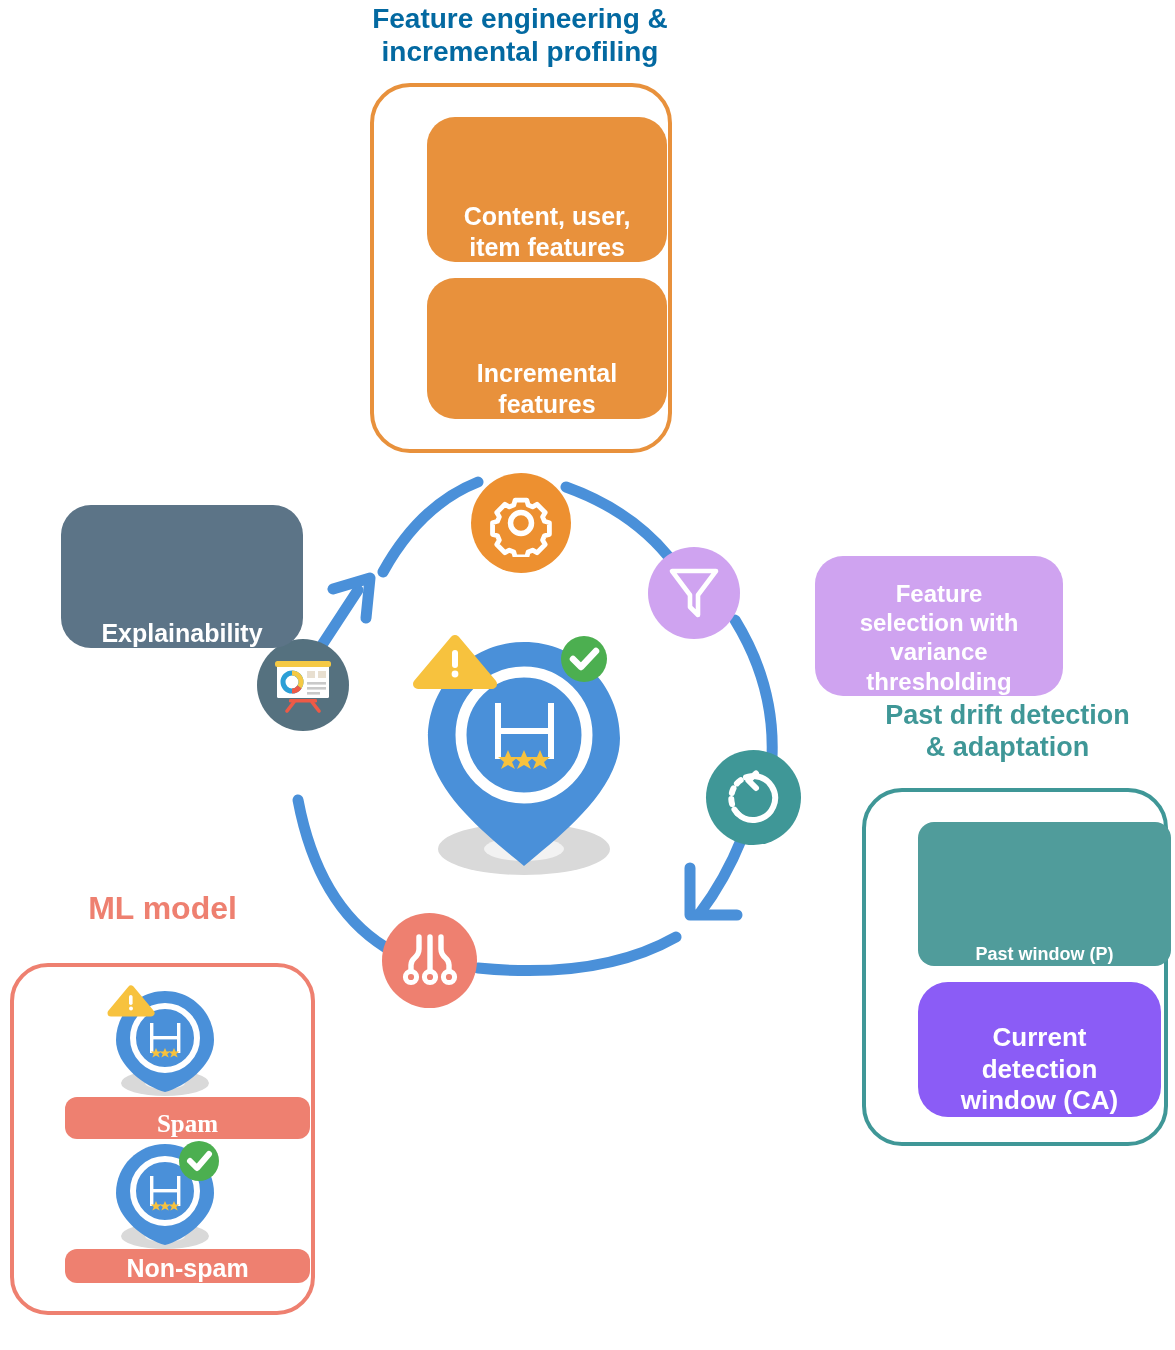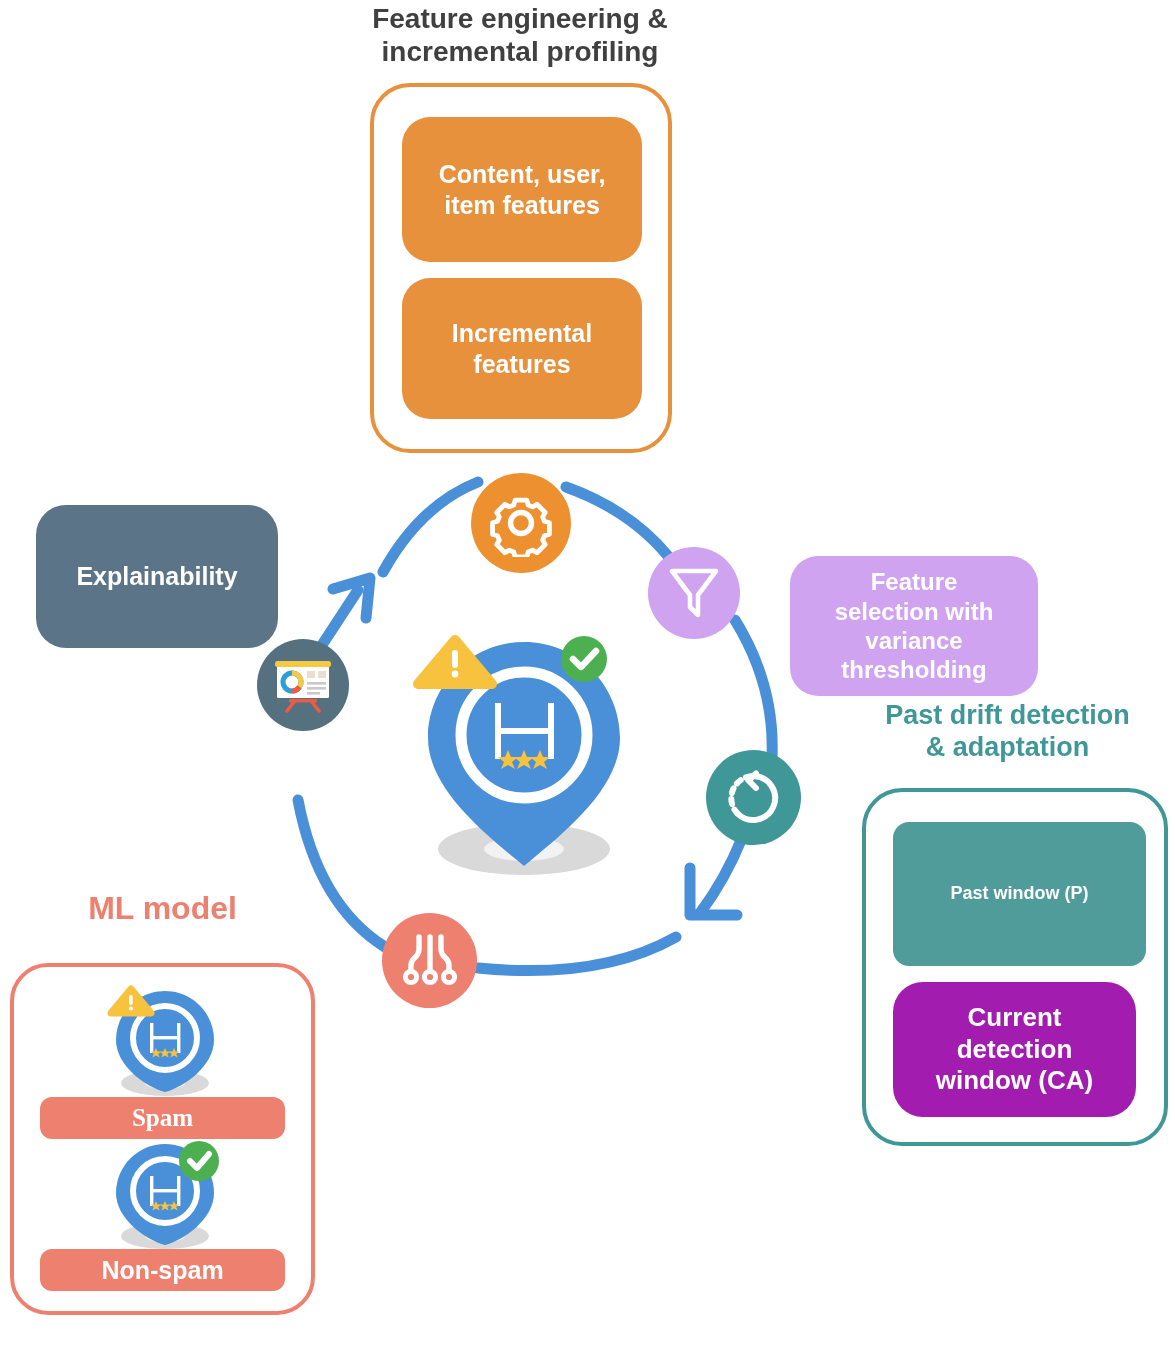--- a/index.html
+++ b/index.html
@@ -16,44 +16,45 @@
     width: 1175px;
     height: 1350px;
     background: #ffffff;
     overflow: hidden;
   }
 
   
   .pill {
     position: absolute;
     display: flex;
-    align-items: center;
+    align-items: flex-end;
     justify-content: center;
     text-align: center;
     color: #ffffff;
     font-weight: bold;
     line-height: 1.22;
     box-sizing: border-box;
+    margin-left: 25px;
   }
   .group-box {
     position: absolute;
     box-sizing: border-box;
     background: #ffffff;
   }
   .group-title {
     position: absolute;
     text-align: center;
     font-weight: bold;
     line-height: 1.18;
   }
 
   
   #fe-title {
     left: 315px; top: 2px; width: 410px;
-    font-size: 28px; color: #404040;
+    font-size: 28px; color: #0369a1;
   }
   #fe-box {
     left: 370px; top: 83px; width: 302px; height: 370px;
     border: 4px solid #E8913C; border-radius: 40px;
   }
   #fe-item-0 {
     left: 402px; top: 117px; width: 240px; height: 145px;
     background: #E8913C; border-radius: 28px; font-size: 25px;
   }
   #fe-item-1 {
@@ -81,38 +82,38 @@
   #dd-box {
     left: 862px; top: 788px; width: 306px; height: 358px;
     border: 4px solid #3F9797; border-radius: 40px;
   }
   #dd-item-0 {
     left: 893px; top: 822px; width: 253px; height: 144px;
     background: #509C9B; border-radius: 16px; font-size: 18px;
   }
   #dd-item-1 {
     left: 893px; top: 982px; width: 243px; height: 135px;
-    background: #a21caf; border-radius: 30px; font-size: 26px;
+    background: #8b5cf6; border-radius: 30px; font-size: 26px;
   }
 
   
   #ml-title {
     left: 10px; top: 890px; width: 305px;
     font-size: 32px; color: #EE8070;
   }
   #ml-box {
     left: 10px; top: 963px; width: 305px; height: 352px;
     border: 4px solid #EE8070; border-radius: 38px;
   }
   #ml-label-0 {
     left: 40px; top: 1097px; width: 245px; height: 42px;
     background: #EE8070; border-radius: 12px; font-size: 25px; font-family: Liberation Serif, serif;
   }
   #ml-label-1 {
-    left: 40px; top: 1249px; width: 245px; height: 42px;
+    left: 40px; top: 1249px; width: 245px; height: 34px;
     background: #EE8070; border-radius: 12px; font-size: 25px;
   }
 
   
   .node {
     position: absolute;
     border-radius: 50%;
     display: flex;
     align-items: center;
     justify-content: center;

